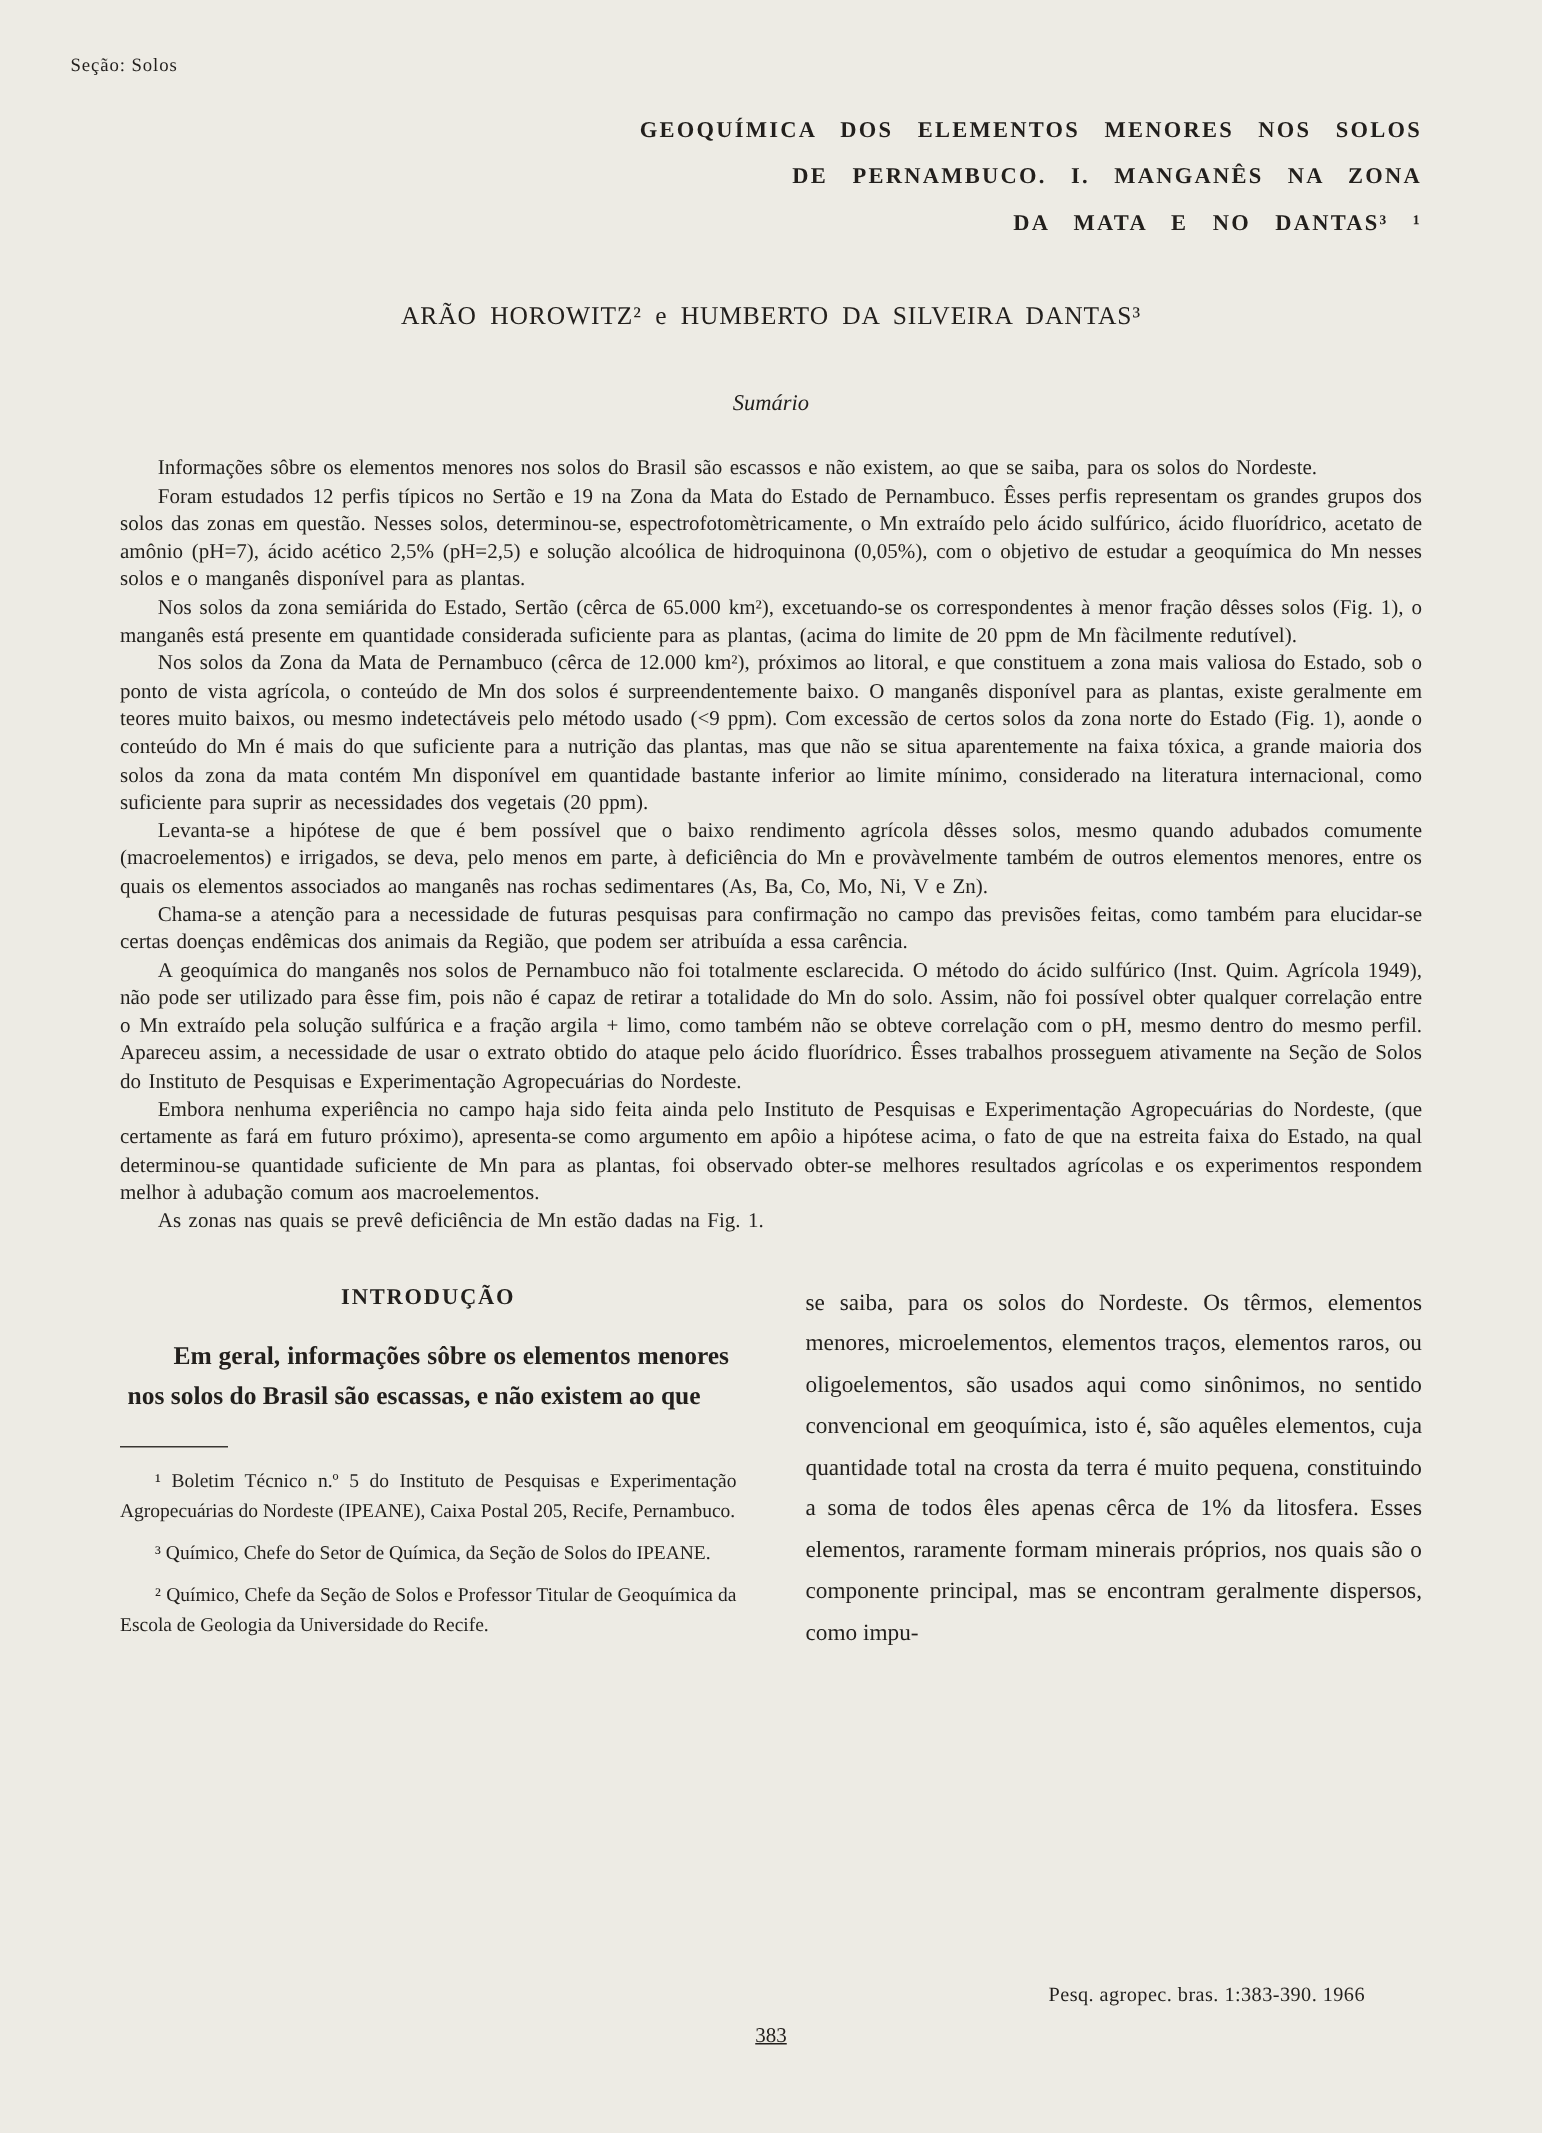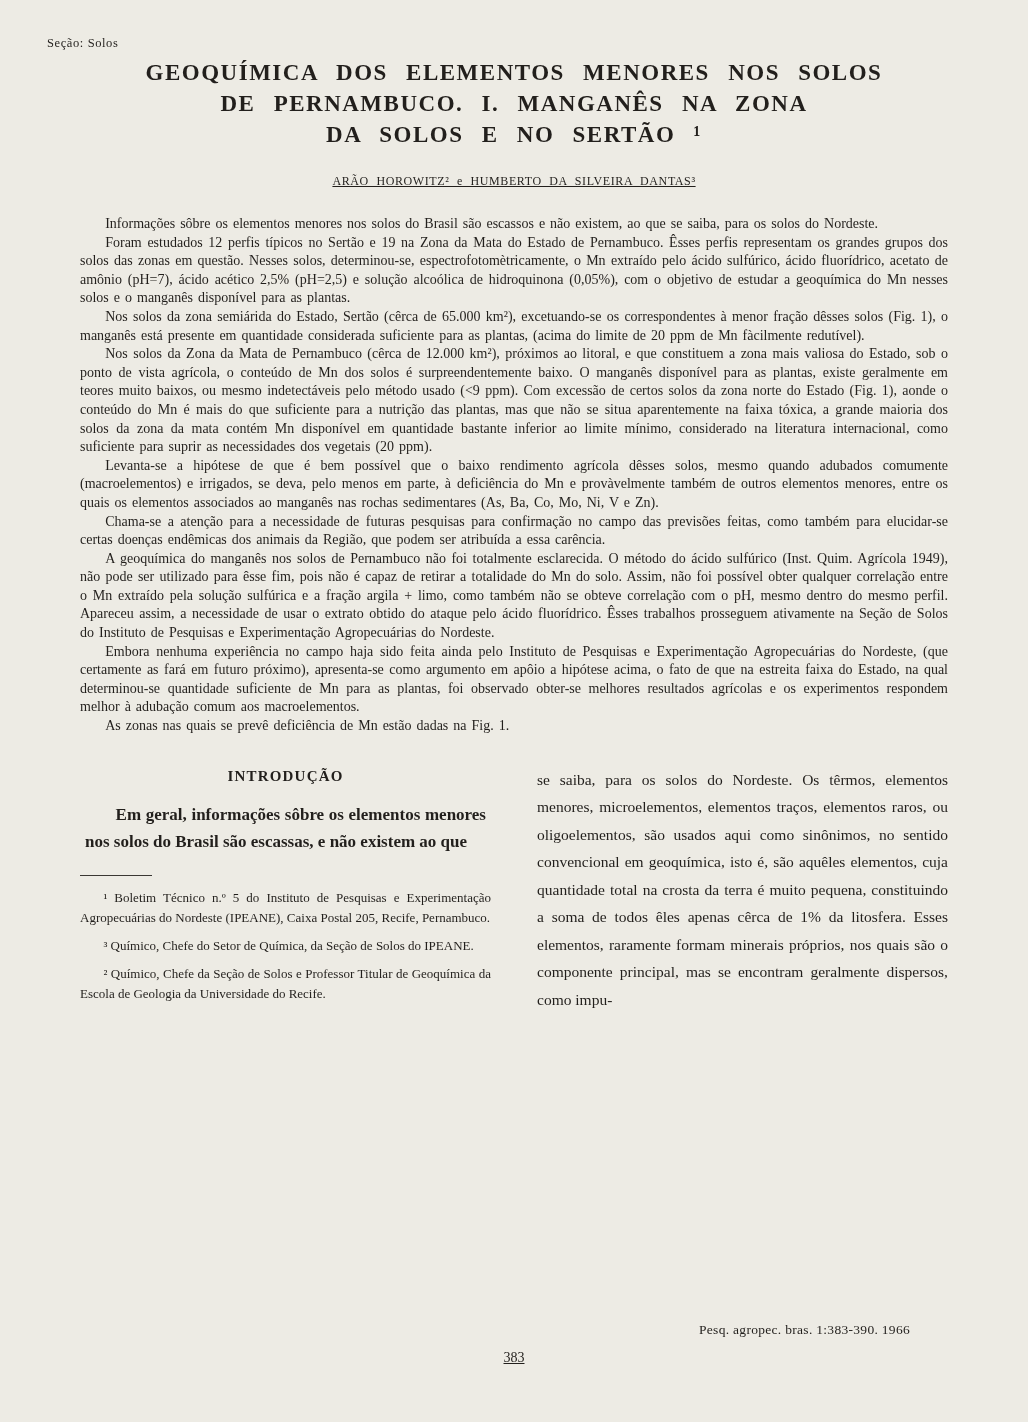--- a/index.html
+++ b/index.html
@@ -21,36 +21,35 @@
     overflow:hidden;
   }
   .section-label{
     position:absolute;
     left:47px;top:36px;
     font-size:12.5px;
     letter-spacing:0.6px;
   }
   .title{
     margin:0;
-    padding-top:57px;
-    text-align:center;
-    font-size:23px;
+    padding-top:72px;
+    text-align:right;
+    font-size:15px;
     font-weight:bold;
     line-height:31px;
     letter-spacing:1.5px;
     word-spacing:11px;
   }
   .title span{display:block;}
   .authors{
-    margin-top:24px;
+    margin-top:36px;
     text-align:center;
-    font-size:12px;
+    font-size:17px;
     letter-spacing:0.6px;
     word-spacing:4px;
-    text-decoration:underline;
   }
   .summary-heading{
     margin-top:40px;
     text-align:center;
     font-style:italic;
     font-size:15px;
   }
   .abstract{
     margin-top:26px;
     font-size:14px;
@@ -123,25 +122,26 @@
 </head>
 <body>
 
 <div class="page">
 
   <div class="section-label">Seção: Solos</div>
 
   <h1 class="title">
     <span>GEOQUÍMICA DOS ELEMENTOS MENORES NOS SOLOS</span>
     <span>DE PERNAMBUCO. I. MANGANÊS NA ZONA</span>
-    <span>DA SOLOS E NO SERTÃO ¹</span>
+    <span>DA MATA E NO DANTAS³ ¹</span>
   </h1>
 
   <div class="authors">ARÃO HOROWITZ² e HUMBERTO DA SILVEIRA DANTAS³</div>
 
+  <div class="summary-heading">Sumário</div>
 
   <div class="abstract">
     <p>Informações sôbre os elementos menores nos solos do Brasil são escassos e não existem, ao que se saiba, para os solos do Nordeste.</p>
     <p>Foram estudados 12 perfis típicos no Sertão e 19 na Zona da Mata do Estado de Pernambuco. Êsses perfis representam os grandes grupos dos solos das zonas em questão. Nesses solos, determinou-se, espectrofotomètricamente, o Mn extraído pelo ácido sulfúrico, ácido fluorídrico, acetato de amônio (pH=7), ácido acético 2,5% (pH=2,5) e solução alcoólica de hidroquinona (0,05%), com o objetivo de estudar a geoquímica do Mn nesses solos e o manganês disponível para as plantas.</p>
     <p>Nos solos da zona semiárida do Estado, Sertão (cêrca de 65.000 km²), excetuando-se os correspondentes à menor fração dêsses solos (Fig. 1), o manganês está presente em quantidade considerada suficiente para as plantas, (acima do limite de 20 ppm de Mn fàcilmente redutível).</p>
     <p>Nos solos da Zona da Mata de Pernambuco (cêrca de 12.000 km²), próximos ao litoral, e que constituem a zona mais valiosa do Estado, sob o ponto de vista agrícola, o conteúdo de Mn dos solos é surpreendentemente baixo. O manganês disponível para as plantas, existe geralmente em teores muito baixos, ou mesmo indetectáveis pelo método usado (&lt;9 ppm). Com excessão de certos solos da zona norte do Estado (Fig. 1), aonde o conteúdo do Mn é mais do que suficiente para a nutrição das plantas, mas que não se situa aparentemente na faixa tóxica, a grande maioria dos solos da zona da mata contém Mn disponível em quantidade bastante inferior ao limite mínimo, considerado na literatura internacional, como suficiente para suprir as necessidades dos vegetais (20 ppm).</p>
     <p>Levanta-se a hipótese de que é bem possível que o baixo rendimento agrícola dêsses solos, mesmo quando adubados comumente (macroelementos) e irrigados, se deva, pelo menos em parte, à deficiência do Mn e provàvelmente também de outros elementos menores, entre os quais os elementos associados ao manganês nas rochas sedimentares (As, Ba, Co, Mo, Ni, V e Zn).</p>
     <p>Chama-se a atenção para a necessidade de futuras pesquisas para confirmação no campo das previsões feitas, como também para elucidar-se certas doenças endêmicas dos animais da Região, que podem ser atribuída a essa carência.</p>
     <p>A geoquímica do manganês nos solos de Pernambuco não foi totalmente esclarecida. O método do ácido sulfúrico (Inst. Quim. Agrícola 1949), não pode ser utilizado para êsse fim, pois não é capaz de retirar a totalidade do Mn do solo. Assim, não foi possível obter qualquer correlação entre o Mn extraído pela solução sulfúrica e a fração argila + limo, como também não se obteve correlação com o pH, mesmo dentro do mesmo perfil. Apareceu assim, a necessidade de usar o extrato obtido do ataque pelo ácido fluorídrico. Êsses trabalhos prosseguem ativamente na Seção de Solos do Instituto de Pesquisas e Experimentação Agropecuárias do Nordeste.</p>
     <p>Embora nenhuma experiência no campo haja sido feita ainda pelo Instituto de Pesquisas e Experimentação Agropecuárias do Nordeste, (que certamente as fará em futuro próximo), apresenta-se como argumento em apôio a hipótese acima, o fato de que na estreita faixa do Estado, na qual determinou-se quantidade suficiente de Mn para as plantas, foi observado obter-se melhores resultados agrícolas e os experimentos respondem melhor à adubação comum aos macroelementos.</p>

